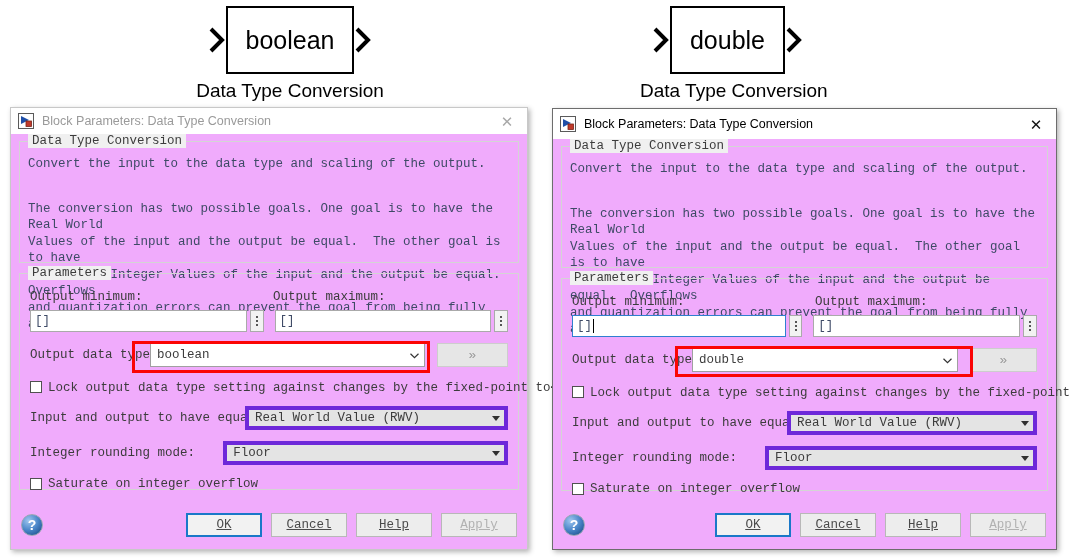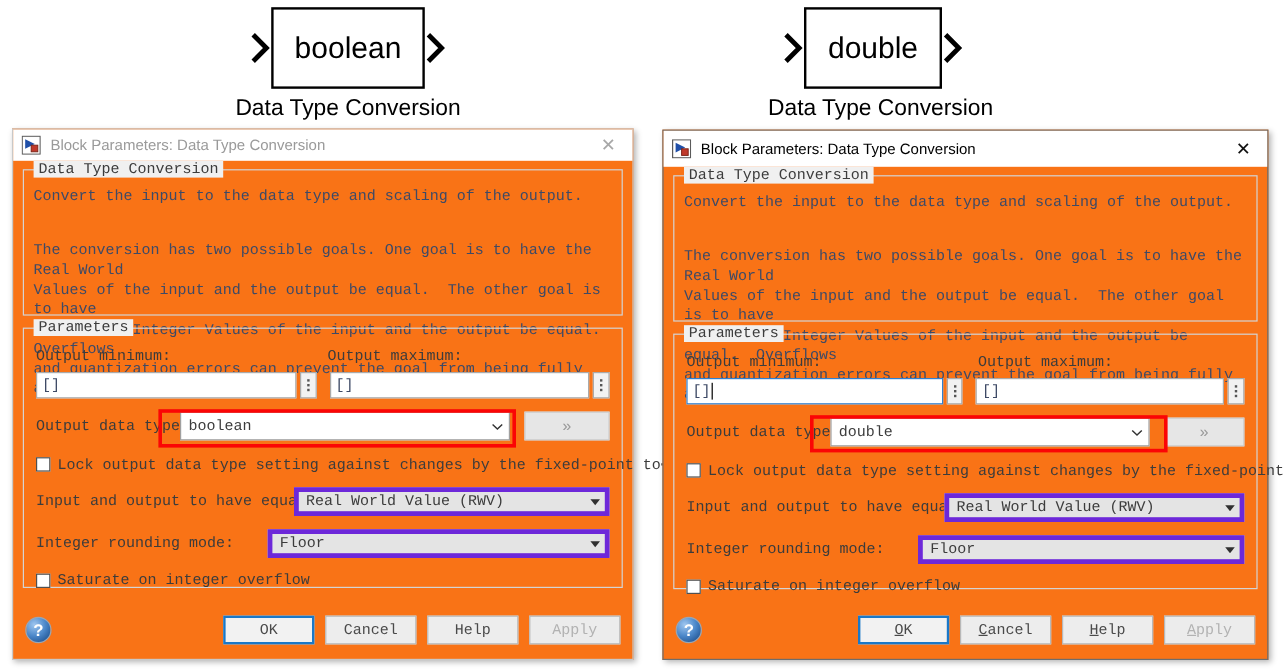--- a/index.html
+++ b/index.html
@@ -52,21 +52,21 @@
     font-size: 19px;
     color: #000;
     margin-top: 4px;
     white-space: nowrap;
     font-family: "Liberation Sans", sans-serif;
   }
 
   
   .dialog {
     position: absolute;
-    background: #f97316;
+    background: #f0abfc;
     box-sizing: border-box;
     box-shadow: 2px 2px 5px rgba(0,0,0,0.30);
   }
   .dialog.inactive { border: 1px solid #c8c8c8; }
   .dialog.active   { border: 1px solid #6d6d6d; }
 
   .titlebar {
     height: 26px;
     background: #ffffff;
     display: flex;
@@ -265,20 +265,21 @@
   .btn-group { margin-left: auto; display: flex; gap: 9px; }
   .btn {
     width: 76px; height: 24px;
     border: 1px solid #b8b8b8;
     background: #ededed;
     box-sizing: border-box;
     display: flex; align-items: center; justify-content: center;
     font-family: "Liberation Mono", monospace;
     font-size: 12.5px;
     color: #4a4a4a;
+    text-decoration: underline;
   }
   .btn.default {
     border: 2px solid #1a78c8;
     background: #f2f2f2;
   }
   .btn.disabled { color: #b2b2b2; background: #ececec; text-align: center; }
   .mn { text-decoration: underline; }
 </style>
 </head>
 <body>

